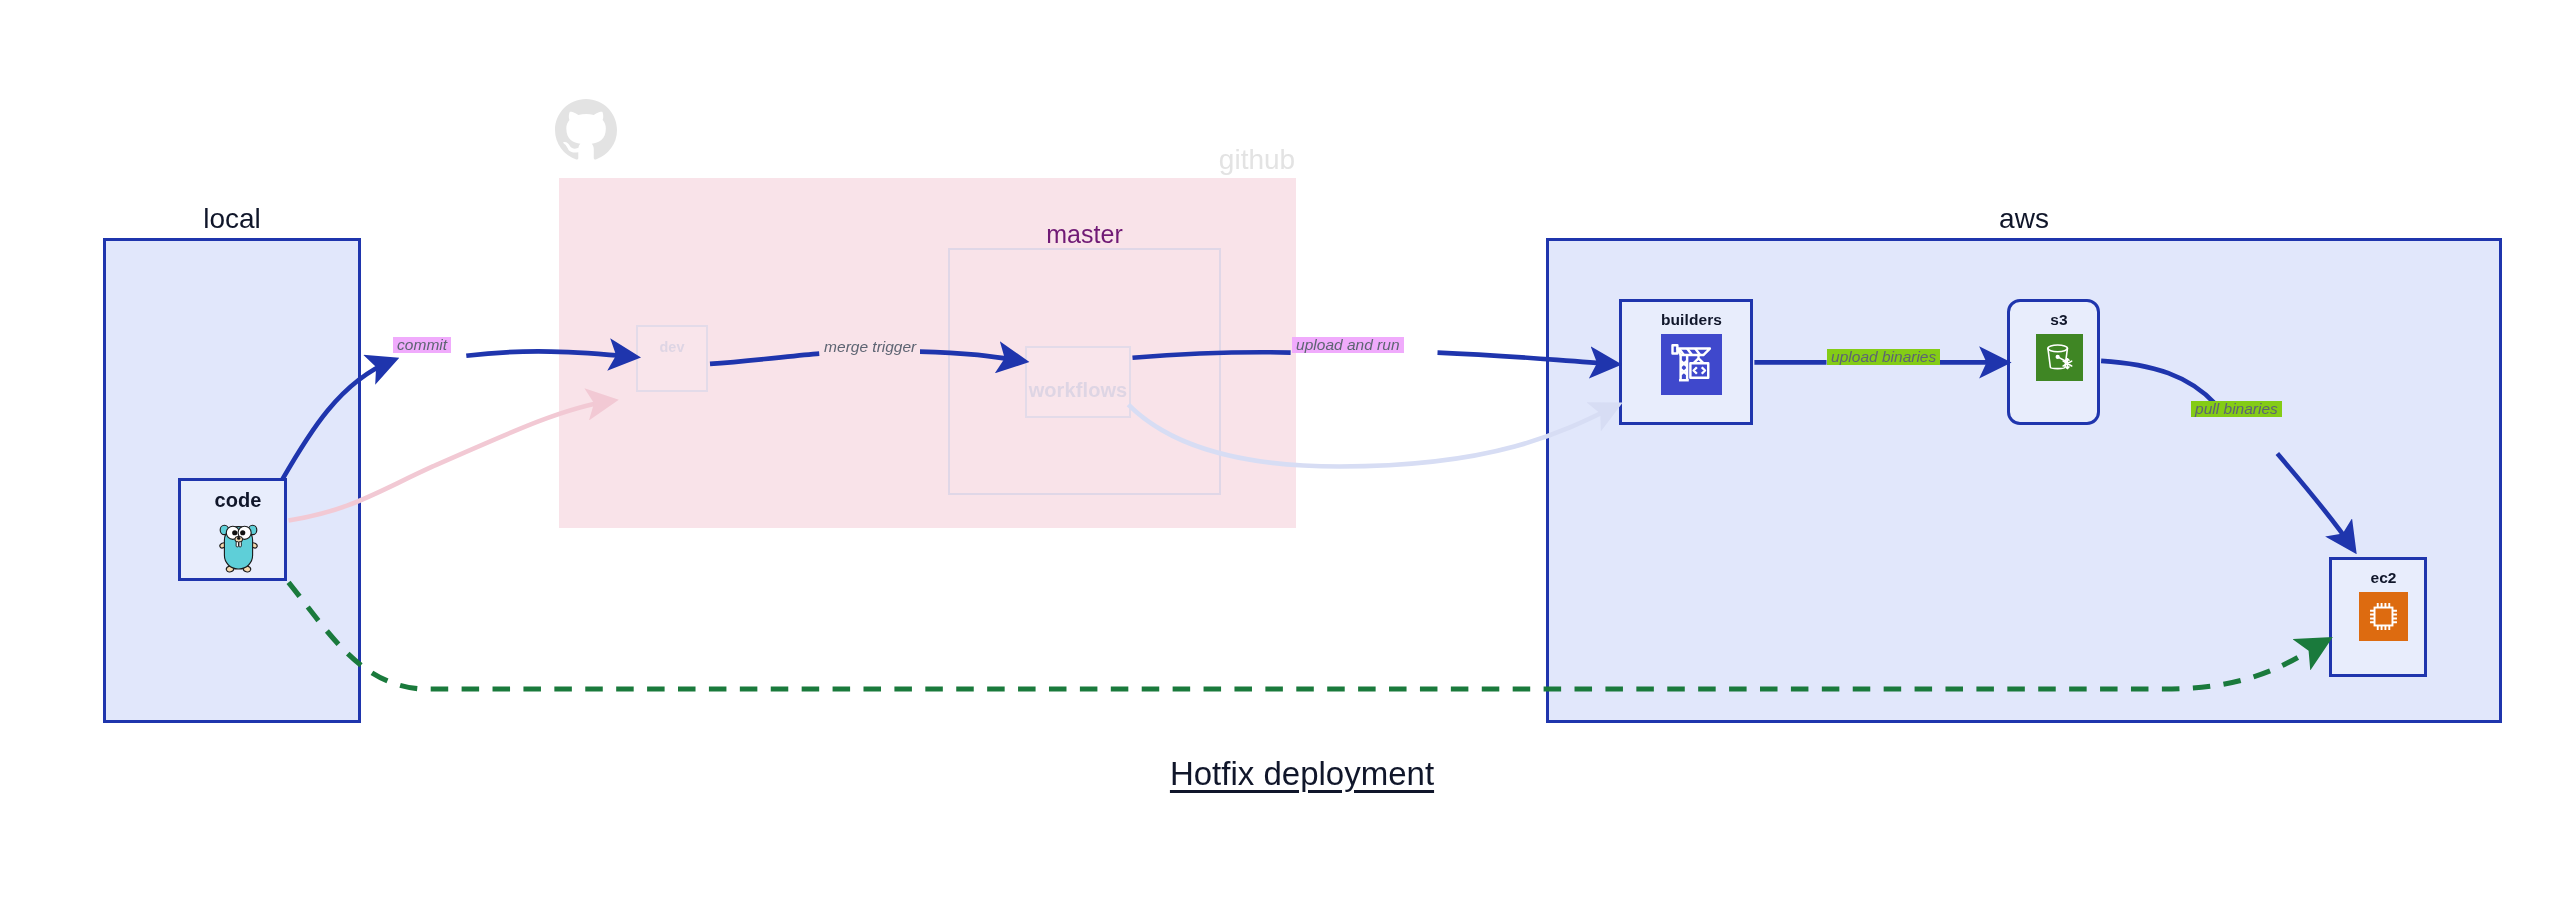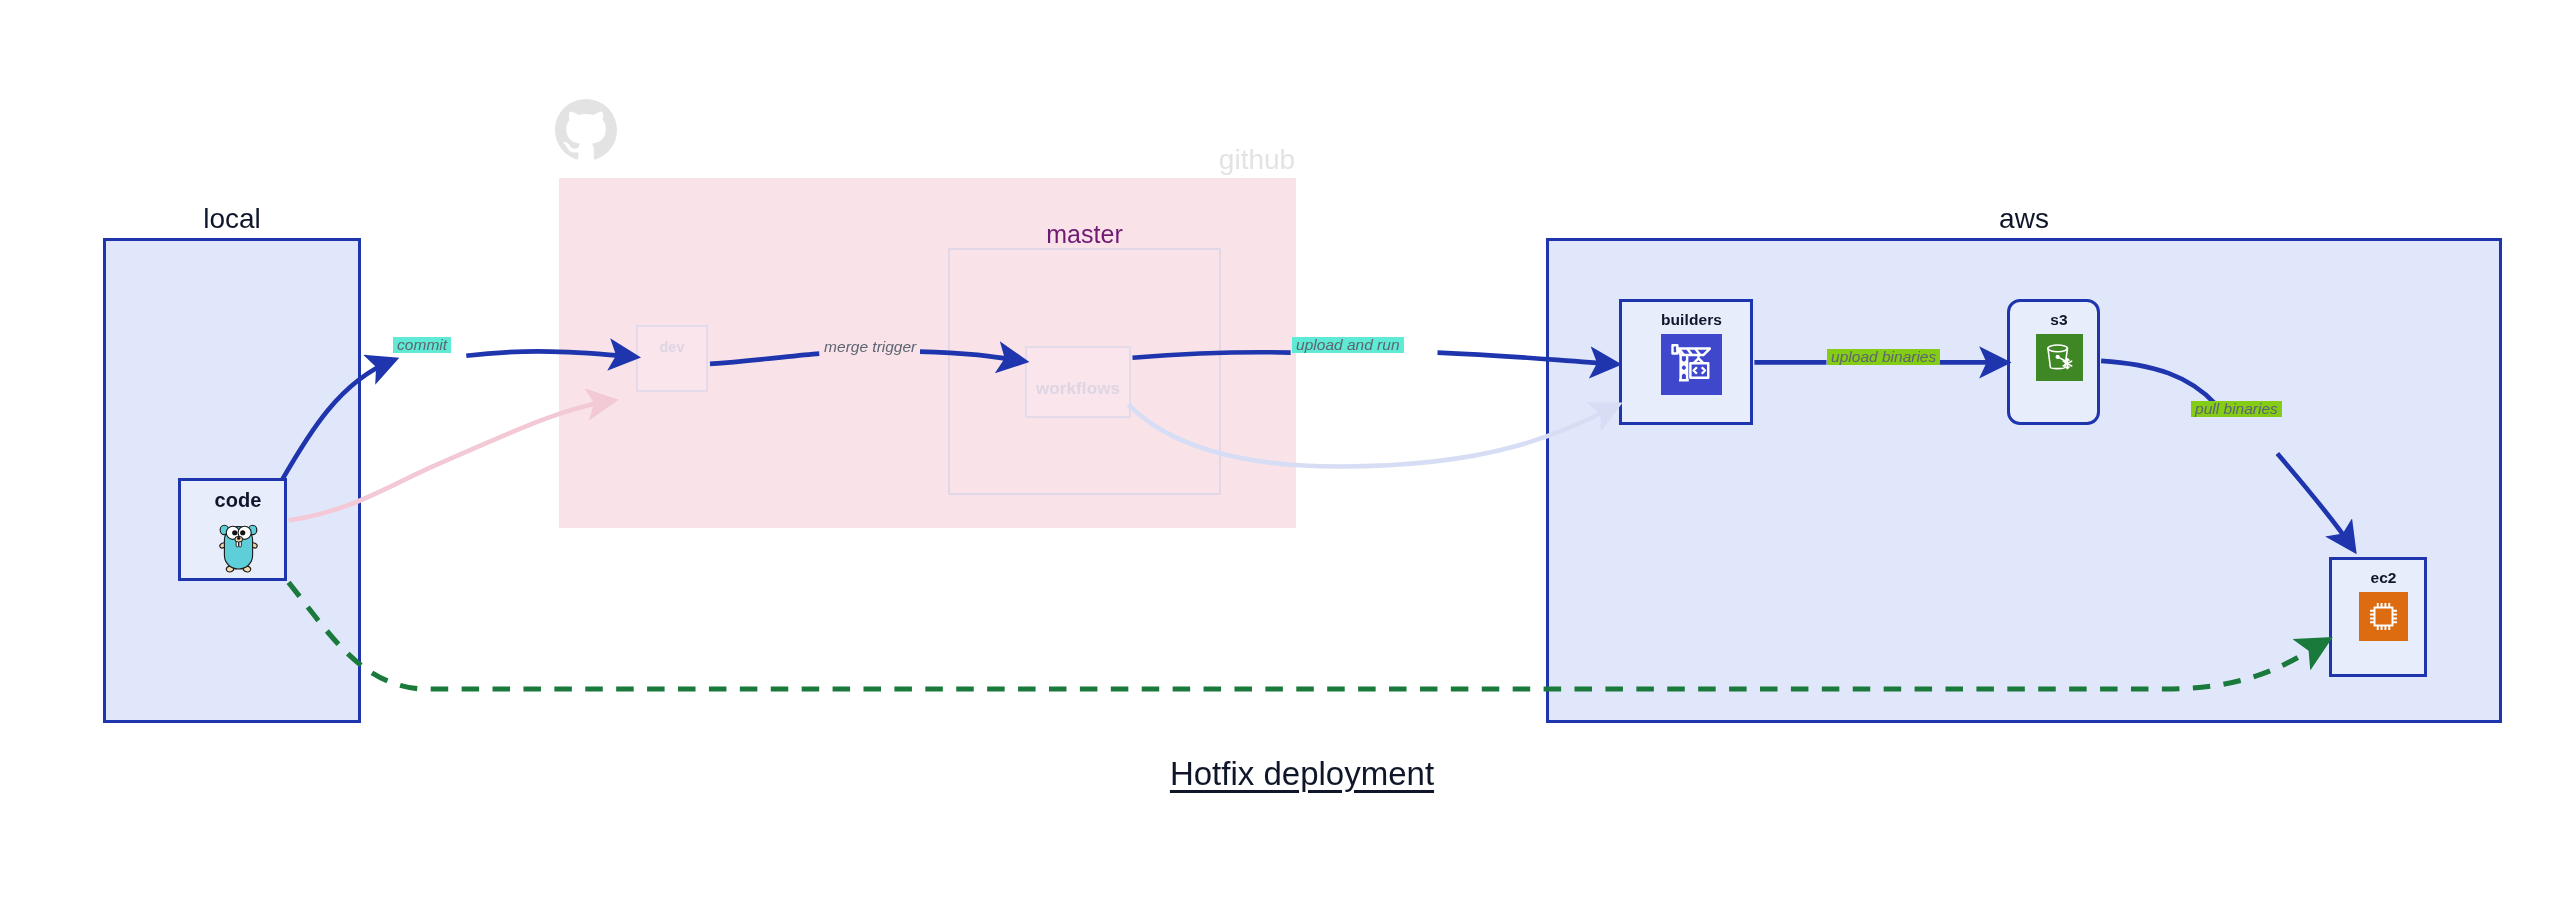--- a/index.html
+++ b/index.html
@@ -17,21 +17,21 @@
 
   .node{position:absolute;box-sizing:border-box;background:#e8edfc;border:3.1px solid #1f35ad;
         display:flex;flex-direction:column;align-items:center;padding-left:11px;}
   .node-title{font-weight:bold;color:#10162a;letter-spacing:0.1px;line-height:1;}
   .node-ghost{position:absolute;box-sizing:border-box;background:rgba(255,255,255,.10);
         border:2.6px solid #e3dbe9;display:flex;flex-direction:column;align-items:center;}
   .node-ghost .node-title{color:#ded5e4;}
 
   .icon-box{display:flex;align-items:center;justify-content:center;}
   .lbl{position:absolute;font-style:italic;color:#5d6472;white-space:nowrap;
-       background:#5eead4;line-height:1;}
+       background:#f0abfc;line-height:1;}
   .lbl.on-blue{background:#84cc16;}
   .lbl.on-pink{background:#f9e3e9;}
 
   #diagram-title{position:absolute;left:0;right:0;text-align:center;color:#10162a;
         font-size:33px;text-decoration:underline;text-underline-offset:5.2px;
         text-decoration-thickness:2.6px;}
 
   .gh-logo{position:absolute;opacity:1;}
 </style>
 </head>
@@ -56,21 +56,21 @@
   <div class="zone-label" style="left:1123px;top:137px;width:268px;font-size:28px;color:#e3e3e3;">github</div>
 
   <div class="zone zone-master" style="left:948px;top:248px;width:273px;height:247px;"></div>
   <div class="zone-label" style="left:948px;top:213px;width:273px;font-size:25px;color:#701a75;">master</div>
 
   <div class="node-ghost" style="left:636px;top:325px;width:72px;height:67px;">
     <div class="node-title" style="font-size:14.4px;margin-top:13px;">dev</div>
   </div>
 
   <div class="node-ghost" style="left:1025px;top:346px;width:106px;height:72px;">
-    <div class="node-title" style="font-size:17px;margin-top:32px;">workflows</div>
+    <div class="node-title" style="font-size:20px;margin-top:32px;">workflows</div>
   </div>
 
   <div class="zone zone-local" style="left:103px;top:238px;width:258px;height:485px;"></div>
   <div class="zone-label" style="left:103px;top:196px;width:258px;font-size:28px;">local</div>
 
   <div class="node" style="left:178px;top:478px;width:109px;height:103px;">
     <div class="node-title" style="font-size:20px;margin-top:9.3px;">code</div>
     <div class="icon-box" style="margin-top:6.2px;width:57px;height:57px;">
       <svg viewBox="0 0 100 118" width="47" height="56" aria-hidden="true">
         <g stroke="#1b1b1b" stroke-width="2.4">

